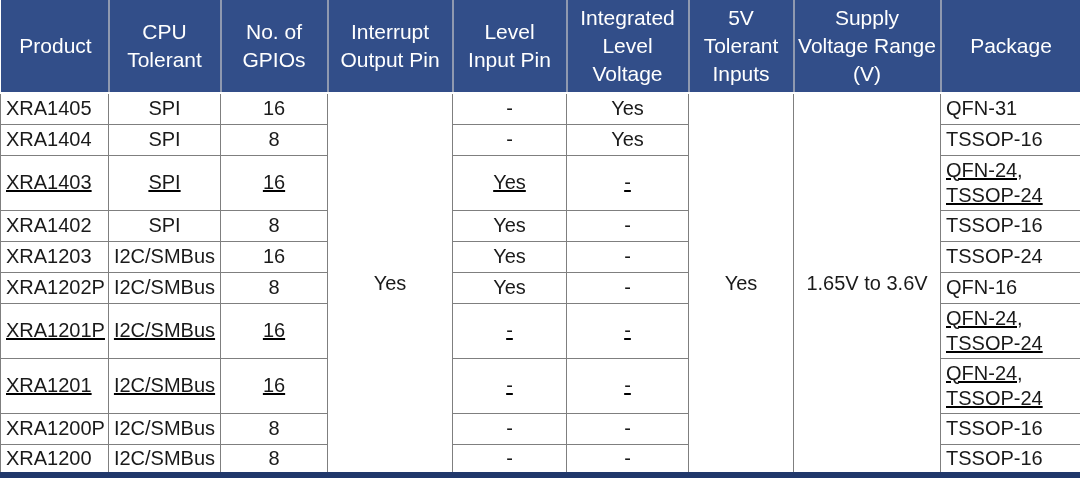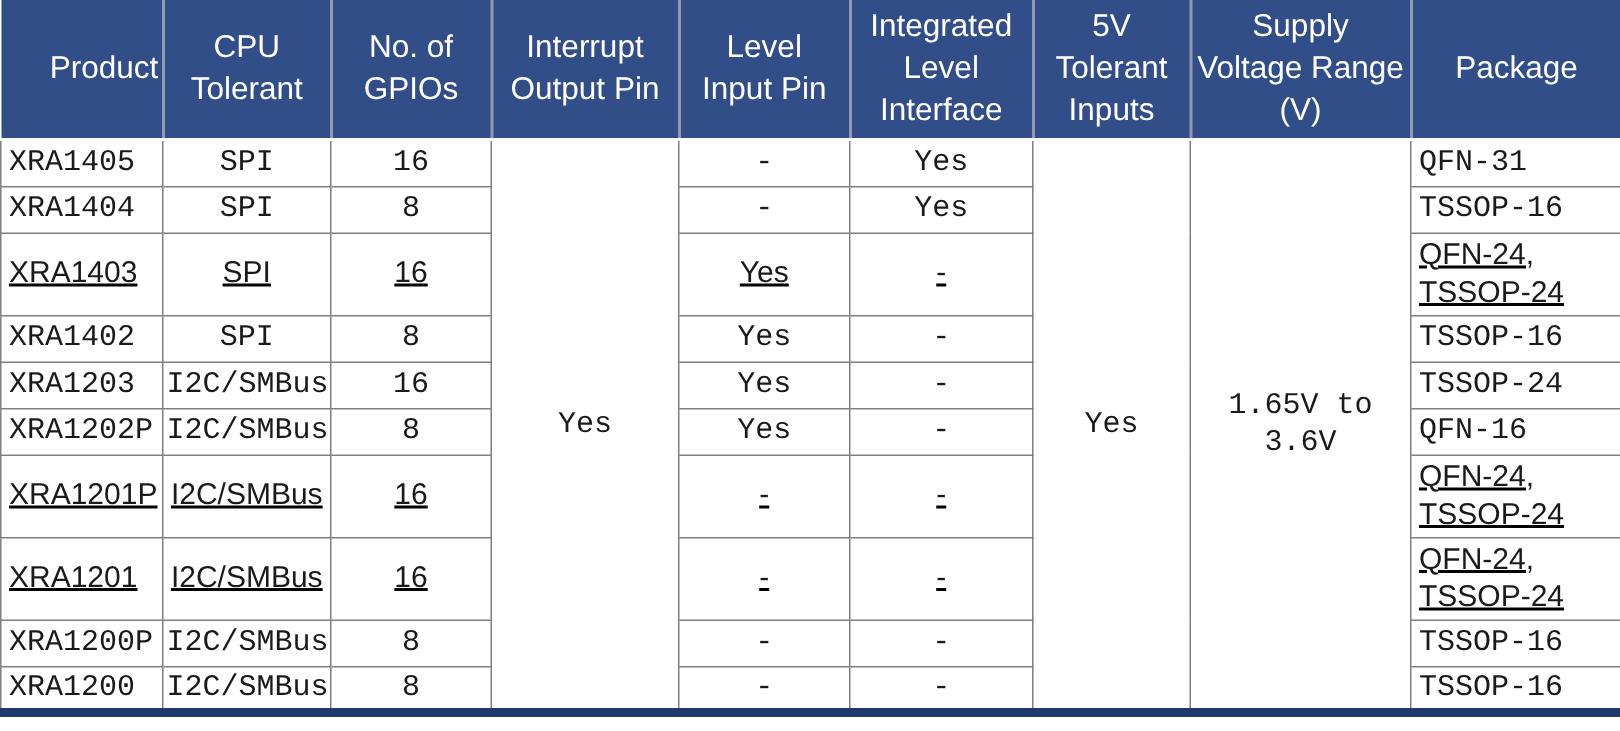--- a/index.html
+++ b/index.html
@@ -29,35 +29,35 @@
     line-height: 1.32;
     text-align: center;
     vertical-align: middle;
     white-space: pre-line;
     border-right: 2px solid #8f99b0;
     border-bottom: 2px solid #ffffff;
     padding: 2px 2px;
     height: 88px;
   }
   table.spec-table th:last-child { border-right: none; margin-top: 39px; }
-  table.spec-table th.left { text-align: right; padding-left: 5px; }
+  table.spec-table th.left { text-align: center; padding-left: 5px; }
   table.spec-table td {
     background: #ffffff;
     color: #1a1a1a;
     font-size: 20px;
     line-height: 1.25;
     text-align: center;
     vertical-align: middle;
     border: 1px solid #7f7f7f;
     padding: 1px 2px;
     white-space: pre-line;
     overflow: hidden;
   }
   table.spec-table td.left { text-align: left; padding-left: 5px; }
-  tr.row-normal { height: 31px; font-family: Liberation Mono, monospace; }
+  tr.row-normal { height: 31px; }
   tr.row-tall   { height: 55px; text-decoration: underline; }
 </style>
 </head>
 <body>
 
 <div class="stage">
   <table class="spec-table">
     <colgroup>
       <col style="width:108px">
         <col style="width:112px">
@@ -75,21 +75,21 @@
         <th>CPU
 Tolerant</th>
         <th>No. of
 GPIOs</th>
         <th>Interrupt
 Output Pin</th>
         <th>Level
 Input Pin</th>
         <th>Integrated
 Level
-Interface</th>
+Voltage</th>
         <th>5V
 Tolerant
 Inputs</th>
         <th>Supply
 Voltage Range
 (V)</th>
         <th>Package</th>
       </tr>
     </thead>
     <tbody>

